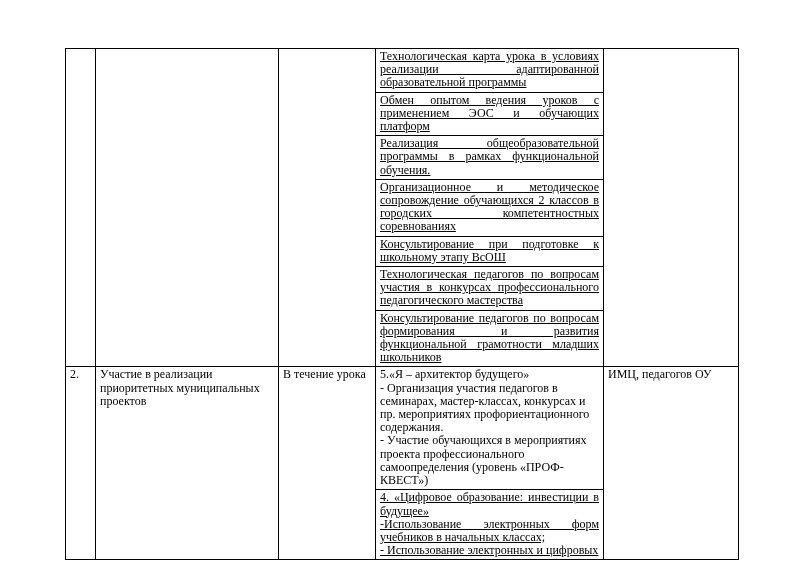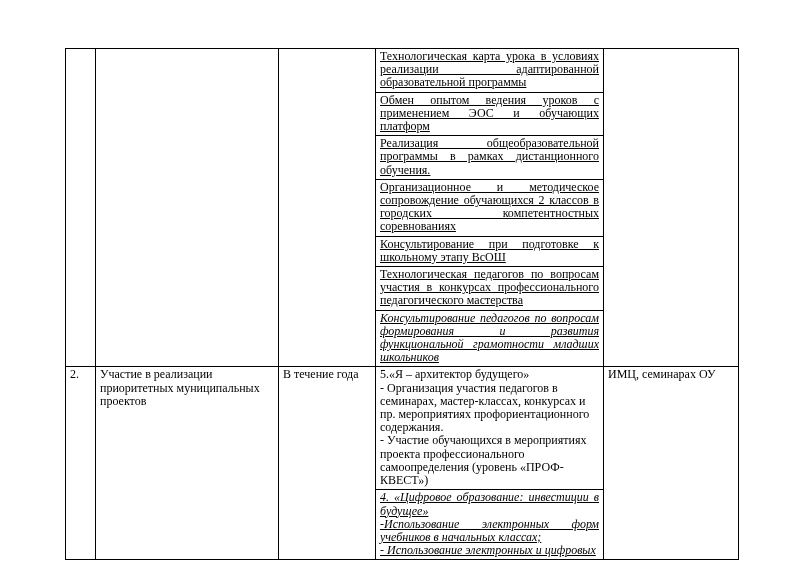--- a/index.html
+++ b/index.html
@@ -27,21 +27,21 @@
     vertical-align: top;
     padding: 1px 4px 2px 4px;
   }
   td.c-content { padding: 0; }
   .blk {
     padding: 1px 4px 2px 4px;
     border-bottom: 1px solid #000000;
     white-space: pre-line;
     word-wrap: break-word;
   }
-  .blk:last-child { border-bottom: none; font-style: italic; }
+  .blk:last-child { border-bottom: none; }
   .u { text-decoration: underline; }
   .j { text-align: justify; }
   .c-num  { text-align: left; }
 </style>
 </head>
 <body>
 
 <table class="doc-table">
   <colgroup>
     <col style="width:30px">
@@ -51,36 +51,36 @@
     <col style="width:135px">
   </colgroup>
   <tbody>
     <tr>
       <td class="c-num"></td>
       <td class="c-act"></td>
       <td class="c-time"></td>
       <td class="c-content">
         <div class="blk u j">Технологическая карта урока в условиях реализации адаптированной образовательной программы</div>
         <div class="blk u j">Обмен опытом ведения уроков с применением ЭОС и обучающих платформ</div>
-        <div class="blk u j">Реализация общеобразовательной программы в рамках дистанционного обучения.</div>
+        <div class="blk u j">Реализация общеобразовательной программы в рамках функциональной обучения.</div>
         <div class="blk u j">Организационное и методическое сопровождение обучающихся 2 классов в городских компетентностных соревнованиях</div>
         <div class="blk u j">Консультирование при подготовке к школьному этапу ВсОШ</div>
         <div class="blk u j">Технологическая педагогов по вопросам участия в конкурсах профессионального педагогического мастерства</div>
         <div class="blk u j">Консультирование педагогов по вопросам формирования и развития функциональной грамотности младших школьников</div>
       </td>
       <td class="c-resp"></td>
     </tr>
     <tr>
       <td class="c-num">2.</td>
       <td class="c-act">Участие в реализации приоритетных муниципальных проектов</td>
-      <td class="c-time">В течение года</td>
+      <td class="c-time">В течение урока</td>
       <td class="c-content">
         <div class="blk">5.«Я – архитектор будущего»
 - Организация участия педагогов в семинарах, мастер-классах, конкурсах и пр. мероприятиях профориентационного содержания.
 - Участие обучающихся в мероприятиях проекта профессионального самоопределения (уровень «ПРОФ-КВЕСТ»)</div>
         <div class="blk u j">4. «Цифровое образование: инвестиции в будущее»
 -Использование электронных форм учебников в начальных классах;
 - Использование электронных и цифровых</div>
       </td>
-      <td class="c-resp">ИМЦ, семинарах ОУ</td>
+      <td class="c-resp">ИМЦ, педагогов ОУ</td>
     </tr>
   </tbody>
 </table>
 
 </body></html>

